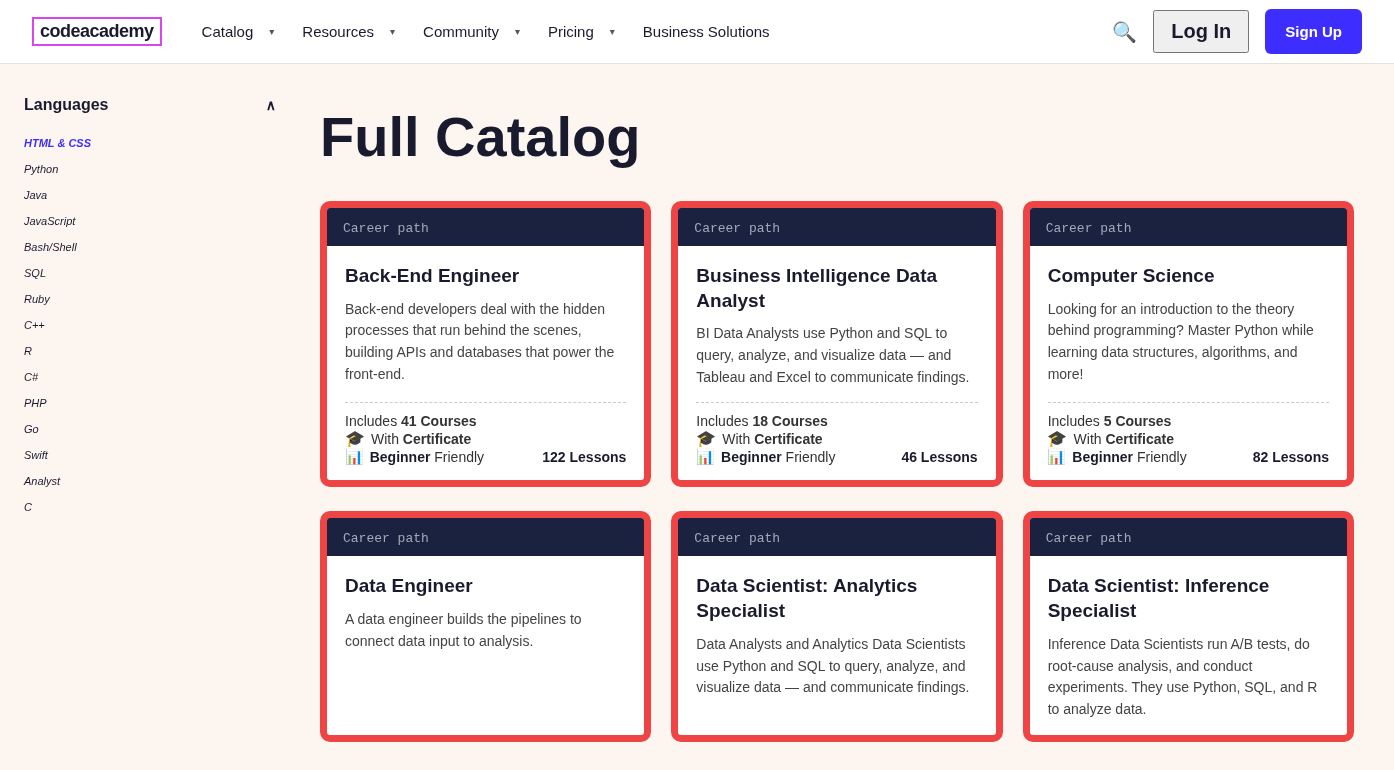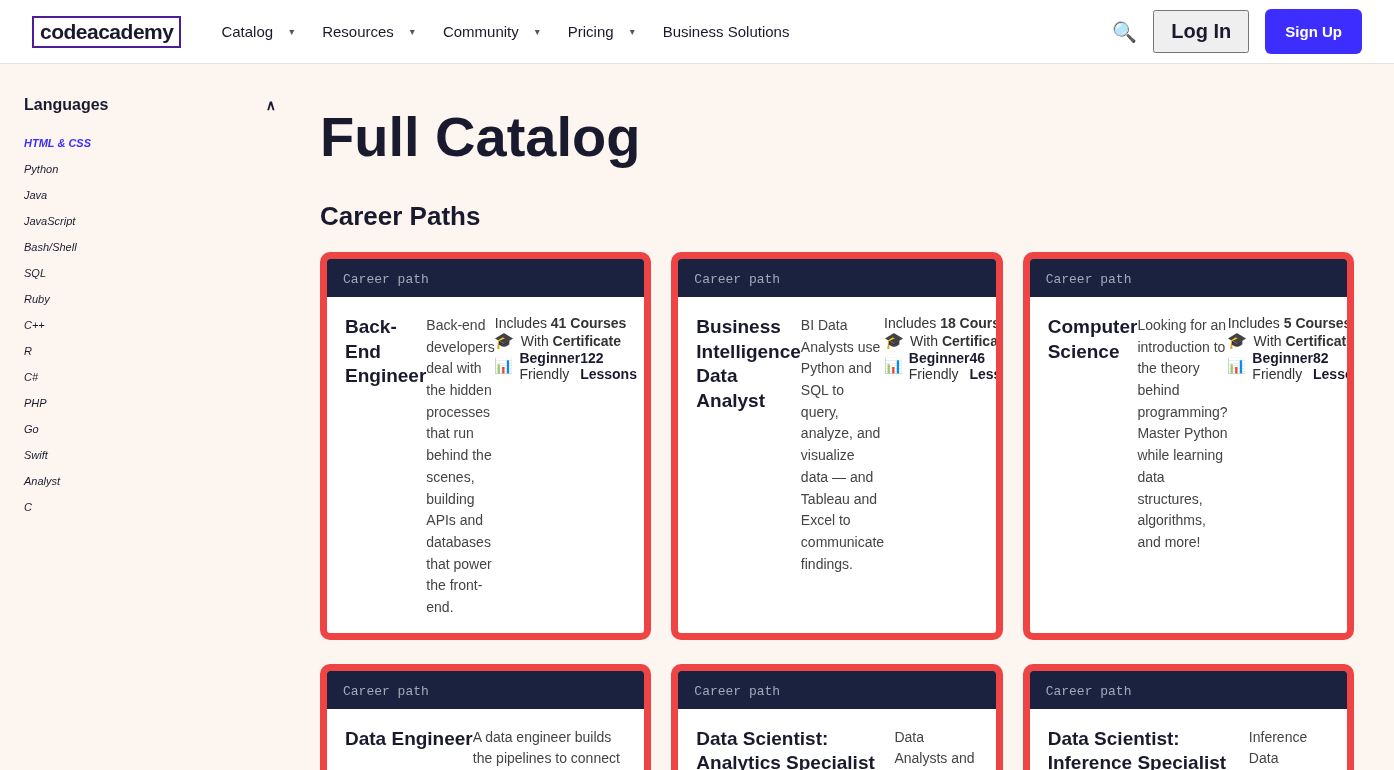--- a/index.html
+++ b/index.html
@@ -4,21 +4,21 @@
   <style>
     * { box-sizing: border-box; margin: 0; padding: 0; }
     body { font-family: -apple-system, BlinkMacSystemFont, 'Segoe UI', sans-serif; background: #fdf6f0; color: #1a1a2e; }
 
     
     .navbar {
       display: flex; align-items: center; padding: 0 32px; height: 64px;
       background: #fff; border-bottom: 1px solid #e8e0da; position: sticky; top: 0; z-index: 100;
     }
     .logo {
-      font-size: 21px; font-weight: 700; border: 2px solid #4c1d95; padding: 2px 6px;
+      font-size: 18px; font-weight: 700; border: 2px solid #d946ef; padding: 2px 6px;
       margin-right: 28px; white-space: nowrap; letter-spacing: -0.5px;
     }
     .logo span { color: #1a1a2e; }
     .nav-links { display: flex; align-items: center; gap: 4px; flex: 1; }
     .nav-item {
       display: flex; align-items: center; gap: 16px; padding: 8px 12px; cursor: pointer;
       font-size: 15px; font-weight: 500; color: #1a1a2e; border-radius: 6px;
       white-space: nowrap;
     }
     .nav-chevron { font-size: 10px; color: #555; }
@@ -56,21 +56,21 @@
     .card {
       background: #fff; border: 7px solid #ef4444; border-radius: 10px; overflow: hidden;
       display: flex; flex-direction: column; justify-content: space-between;
     }
     .card-header {
       background: #1a2240; color: #fff; padding: 10px 16px;
     }
     .card-header-label {
       font-family: 'Courier New', monospace; font-size: 13px; color: #a0aab8;
     }
-    .card-body { padding: 18px 18px 14px; flex: 1; display: flex; flex-direction: row; }
+    .card-body { padding: 18px 18px 14px; flex: 1; display: flex; flex-direction: column; }
     .card-title { font-size: 19px; font-weight: 700; margin-bottom: 10px; color: #1a1a2e; line-height: 1.3; }
     .card-desc { font-size: 14px; color: #444; line-height: 1.55; flex: 1; }
     .card-divider { border: none; border-top: 1px dashed #d0c8c0; margin: 14px 0 10px; }
     .card-meta { display: flex; flex-direction: column; }
     .card-includes { font-size: 14px; color: #333; }
     .card-includes strong { font-weight: 700; }
     .card-cert { display: flex; align-items: center; gap: 6px; font-size: 14px; color: #333; }
     .card-cert-icon { font-size: 16px; }
     .card-cert strong { font-weight: 700; }
     .card-level { display: flex; align-items: center; justify-content: space-between; font-size: 14px; color: #333; }
@@ -135,21 +135,20 @@
         <div class="sidebar-item">PHP</div>
         <div class="sidebar-item">Go</div>
         <div class="sidebar-item">Swift</div>
         <div class="sidebar-item">Analyst</div>
         <div class="sidebar-item">C</div>
       </div>
   </aside>
 
   <main class="main">
     <h1 class="page-title">Full Catalog</h1>
-    <h2 class="section-title">Career Paths</h2>
 
     <div class="cards-grid" id="cards-row1">
         <div class="card">
     <div class="card-header">
       <span class="card-header-label">Career path</span>
     </div>
     <div class="card-body">
       <div class="card-title">Back-End Engineer</div>
       <div class="card-desc">Back-end developers deal with the hidden processes that run behind the scenes, building APIs and databases that power the front-end.</div>
 

